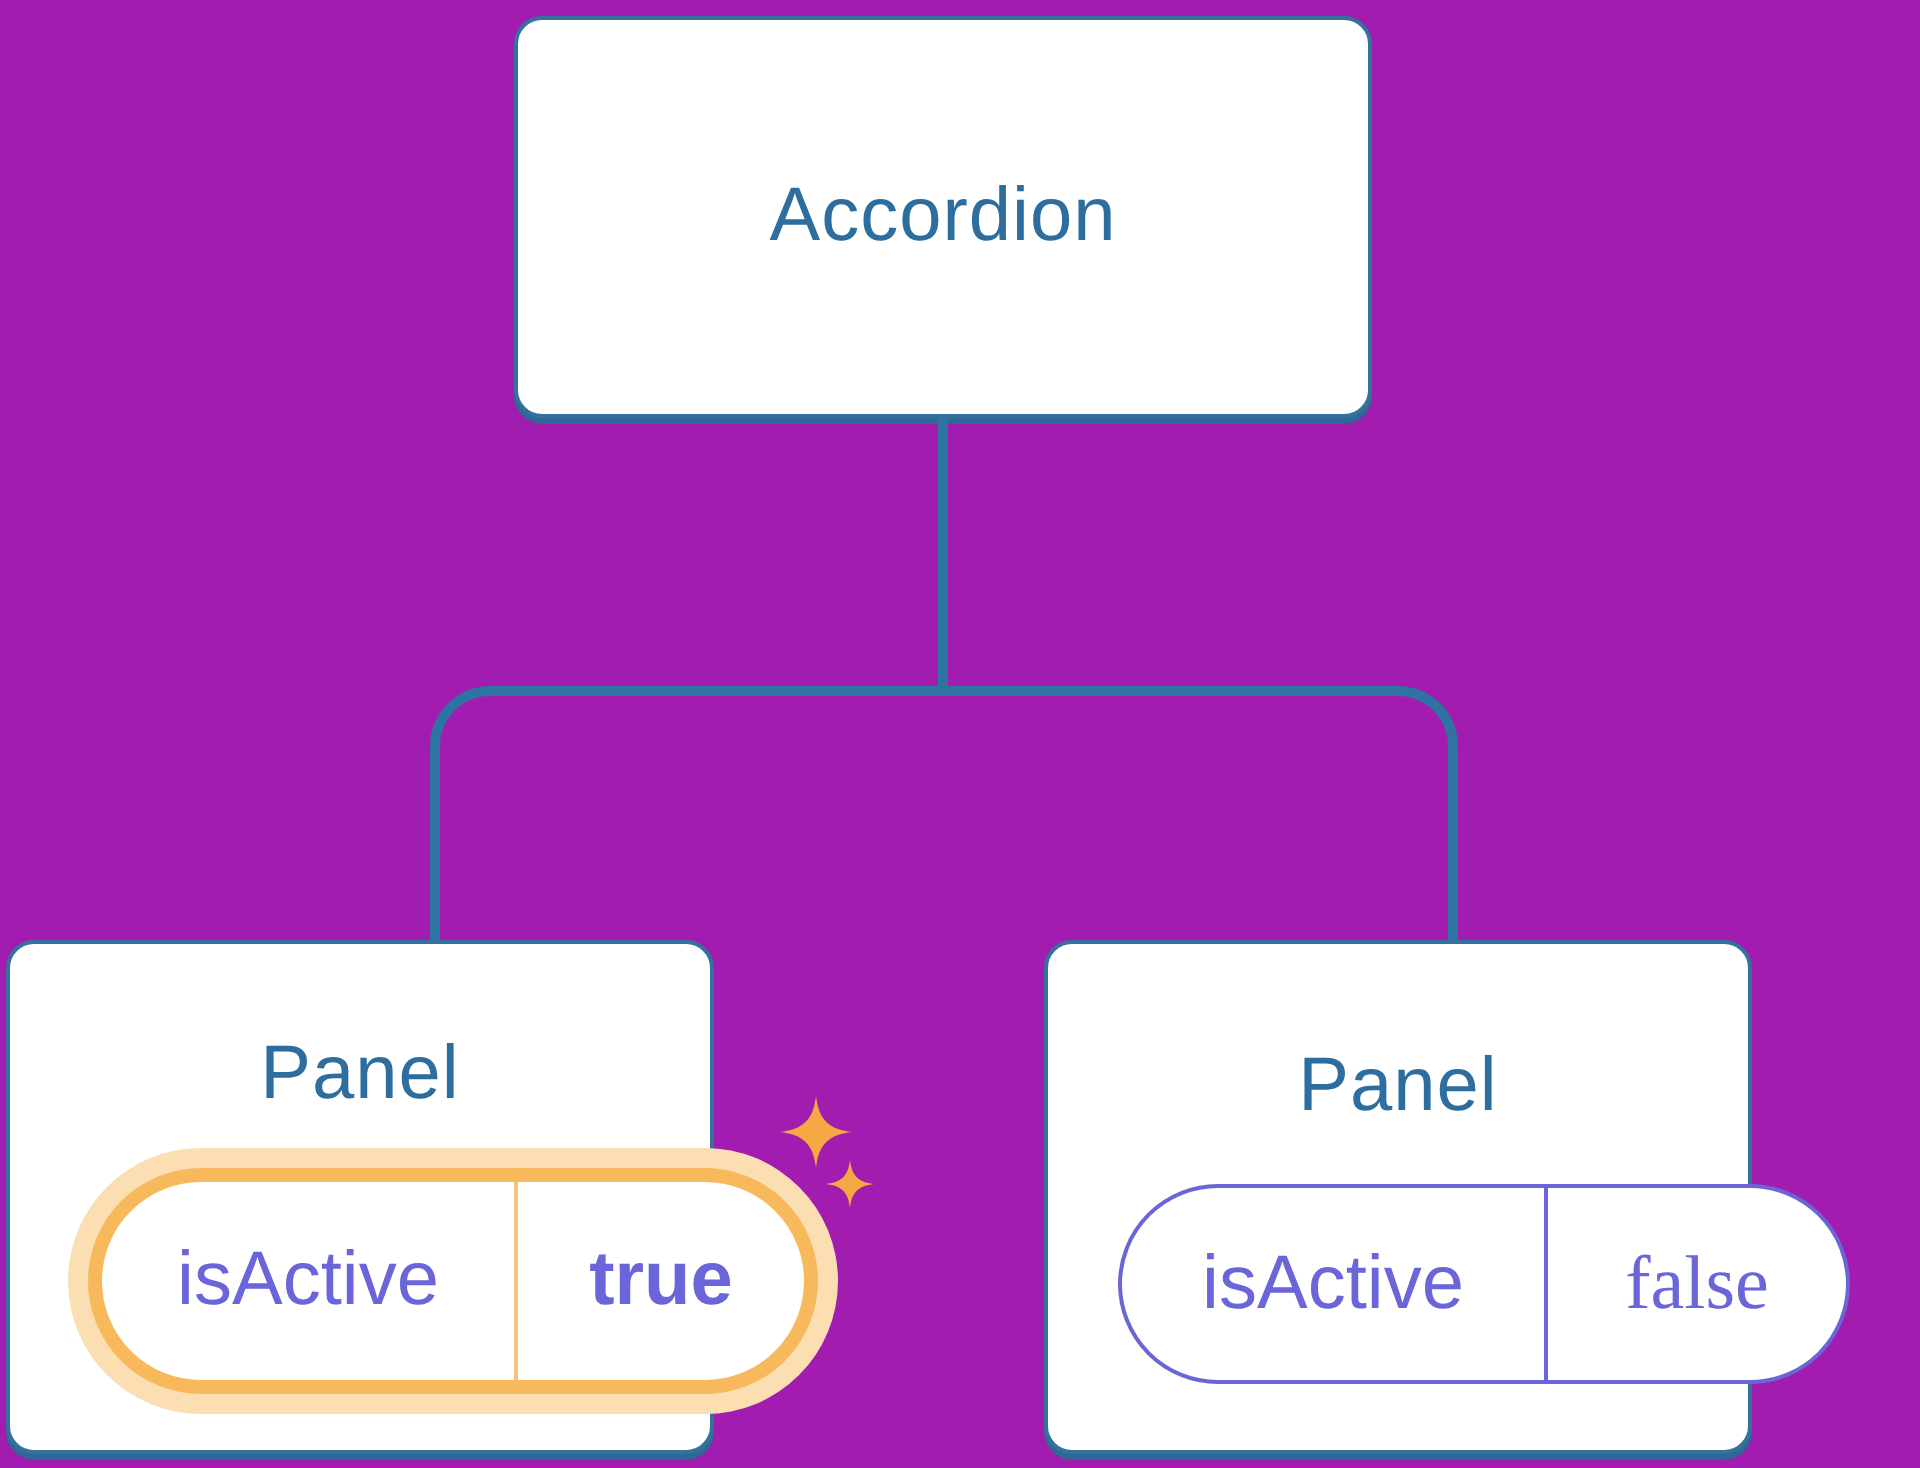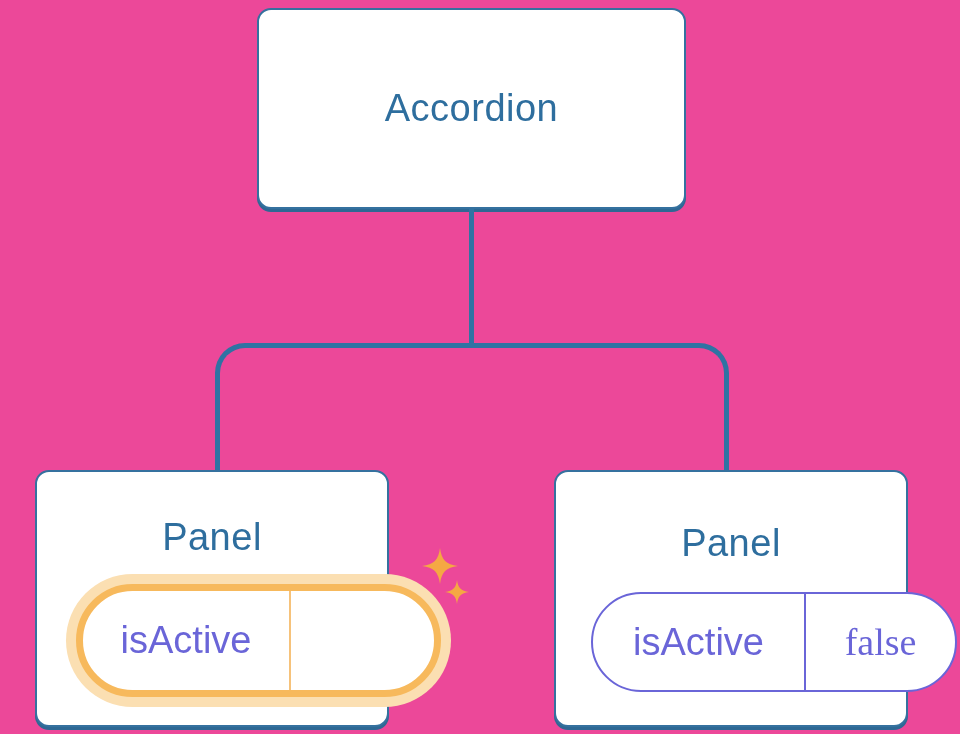--- a/index.html
+++ b/index.html
@@ -5,21 +5,21 @@
   html, body {
     margin: 0;
     padding: 0;
     background: #4B6A72;
     font-family: "Liberation Sans", sans-serif;
   }
   .stage {
     position: relative;
     width: 960px;
     height: 734px;
-    background: #ec4899;
+    background: #a21caf;
     overflow: hidden;
   }
 
   
   .node {
     position: absolute;
     background: #FFFFFF;
     border: 2px solid #35719F;
     border-radius: 14px;
     box-shadow: 0 3px 0 0 #2E6894;
@@ -52,21 +52,21 @@
     width: 514px; height: 127px;
     box-sizing: border-box;
     border-top: 5px solid #2F73A3;
     border-left: 5px solid #2F73A3;
     border-right: 5px solid #2F73A3;
     border-radius: 30px 30px 0 0;
   }
 
   
   .node-panel {
-    width: 354px; height: 257px; margin-left: 32px;
+    width: 354px; height: 257px;
   }
   .panel-left  { left: 3px;   top: 470px; }
   .panel-right { left: 522px; top: 470px; }
 
   .panel-title {
     position: absolute;
     left: 0; right: 0;
     text-align: center;
     color: #2E6E9E;
     font-size: 38px;
@@ -138,20 +138,21 @@
 
   <div class="connector-stem"></div>
   <div class="connector-branch"></div>
 
   <div class="node node-panel panel-left">
     <div class="panel-title">Panel</div>
 
     <div class="pill pill-active">
       <div class="pill-cell cell-name">isActive</div>
       <div class="pill-divider"></div>
+      <div class="pill-cell cell-value">true</div>
     </div>
 
     <svg class="sparkle sparkle-large" viewBox="0 0 100 100">
       <path d="M50 0 C54 33 67 46 100 50 C67 54 54 67 50 100 C46 67 33 54 0 50 C33 46 46 33 50 0 Z" fill="#F5A843"></path>
     </svg>
     <svg class="sparkle sparkle-small" viewBox="0 0 100 100">
       <path d="M50 0 C54 33 67 46 100 50 C67 54 54 67 50 100 C46 67 33 54 0 50 C33 46 46 33 50 0 Z" fill="#F5A843"></path>
     </svg>
   </div>
 

